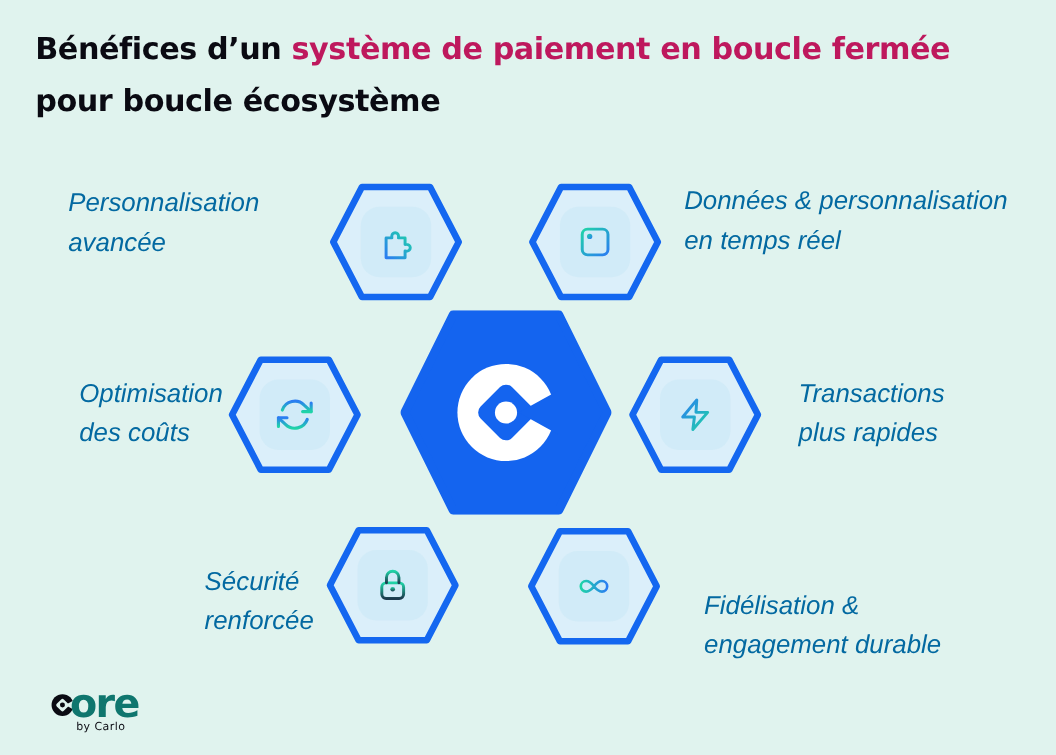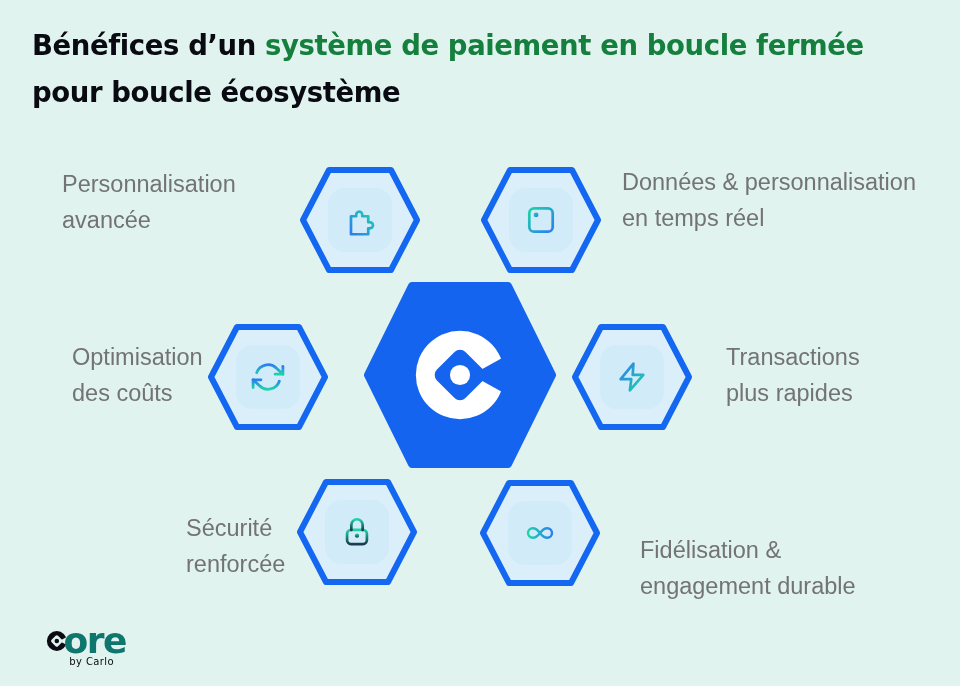--- a/index.html
+++ b/index.html
@@ -1,21 +1,21 @@
 <!DOCTYPE html>
 <html><head>
 <meta charset="utf-8">
 <style>
   html,body{margin:0;padding:0;background:#e0f3ee;}
   .canvas{position:relative;width:960px;height:686px;background:#e0f3ee;overflow:hidden;
           font-family:"Liberation Sans",sans-serif;}
   .title{position:absolute;left:32px;top:22px;font-family:"DejaVu Sans",sans-serif;
          font-weight:700;font-size:27.5px;line-height:47px;color:#0a0a12;letter-spacing:-0.4px;}
-  .title .hl{color:#15803d;}
-  .label{position:absolute;font-size:23.5px;line-height:36px;color:#737373;}
+  .title .hl{color:#be185d;}
+  .label{position:absolute;font-size:23.5px;line-height:36px;color:#0369a1;font-style:italic;}
   .hexwrap{position:absolute;width:124px;height:110px;}
   .hexwrap svg.hexshape{position:absolute;left:0;top:0;}
   .badge{position:absolute;left:50%;top:50%;transform:translate(-50%,-50%);
          width:64px;height:64px;border-radius:17px;background:#cde9f6;opacity:.7;}
   .icon{position:absolute;left:50%;top:50%;transform:translate(-50%,-50%);}
   .centerhex{position:absolute;left:364px;top:282px;width:192px;height:186px;}
   .centerlogo{position:absolute;left:50%;top:50%;transform:translate(-50%,-50%);}
   .brand{position:absolute;left:46px;top:620px;width:80px;}
   .brand-row{display:flex;align-items:center;}
   .brand-word{font-family:"DejaVu Sans",sans-serif;font-weight:700;font-size:36px;

